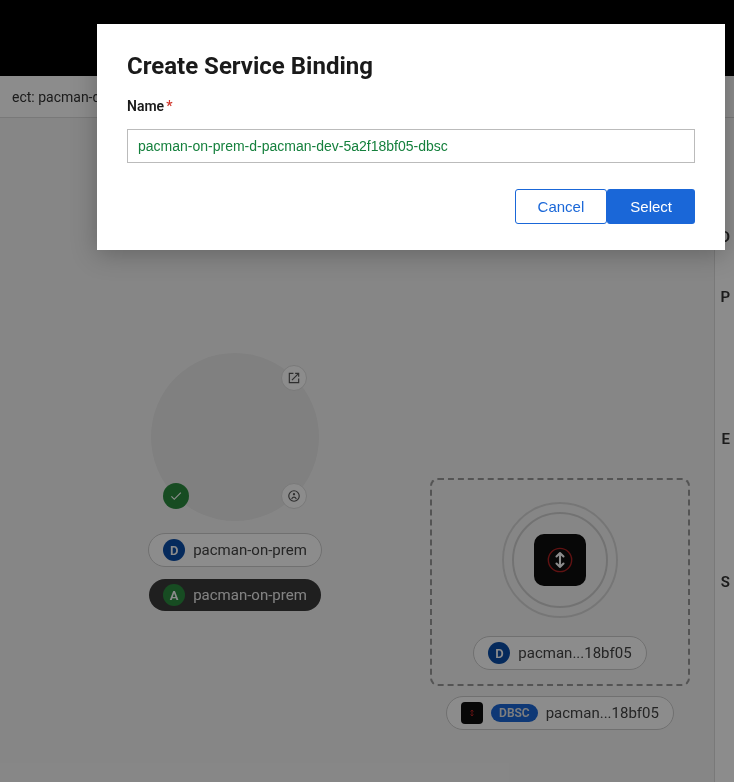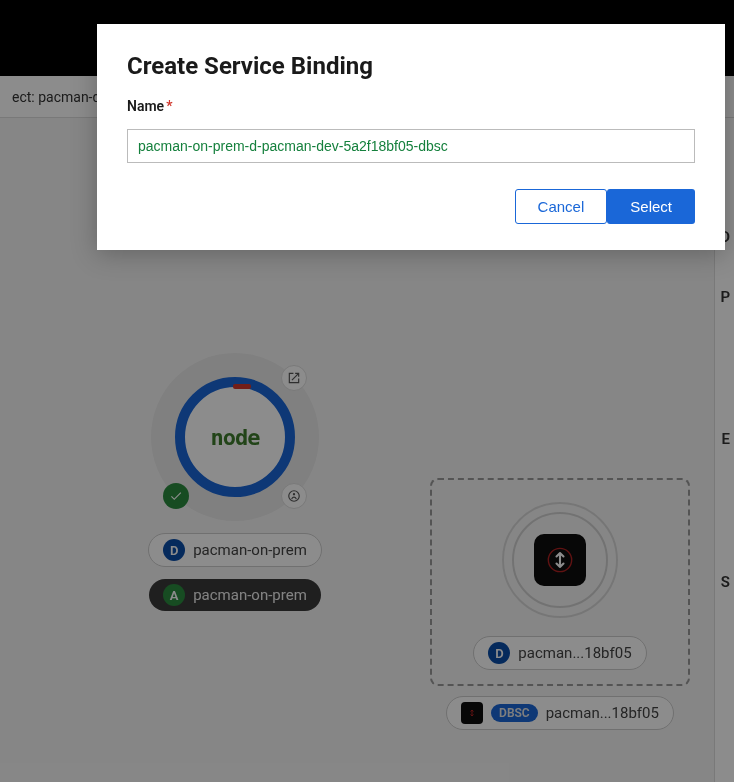--- a/index.html
+++ b/index.html
@@ -323,23 +323,20 @@
         <svg width="14" height="14" viewBox="0 0 24 24" fill="#555">
             <circle cx="12" cy="12" r="9" fill="none" stroke="#555" stroke-width="2"></circle>
             <circle cx="12" cy="9" r="2"></circle>
             <path d="M8 17c1-2 3-3 4-3s3 1 4 3" fill="none" stroke="#555" stroke-width="2"></path>
           </svg>
       </div>
       <div class="mini-badge mb-bl">
         <svg width="14" height="14" viewBox="0 0 24 24" fill="#fff">
             <path d="M9 16.17 4.83 12l-1.42 1.41L9 19 21 7l-1.41-1.41z"></path>
           </svg>
-      </div>
-      <div class="ring">
-        <span class="node-label">node</span>
       </div>
     </div>
     <div class="pill">
       <span class="letter-badge lb-blue">D</span>
       <span>pacman-on-prem</span>
     </div>
     <br>
     <div class="pill pill-dark">
       <span class="letter-badge lb-green">A</span>
       <span>pacman-on-prem</span>

